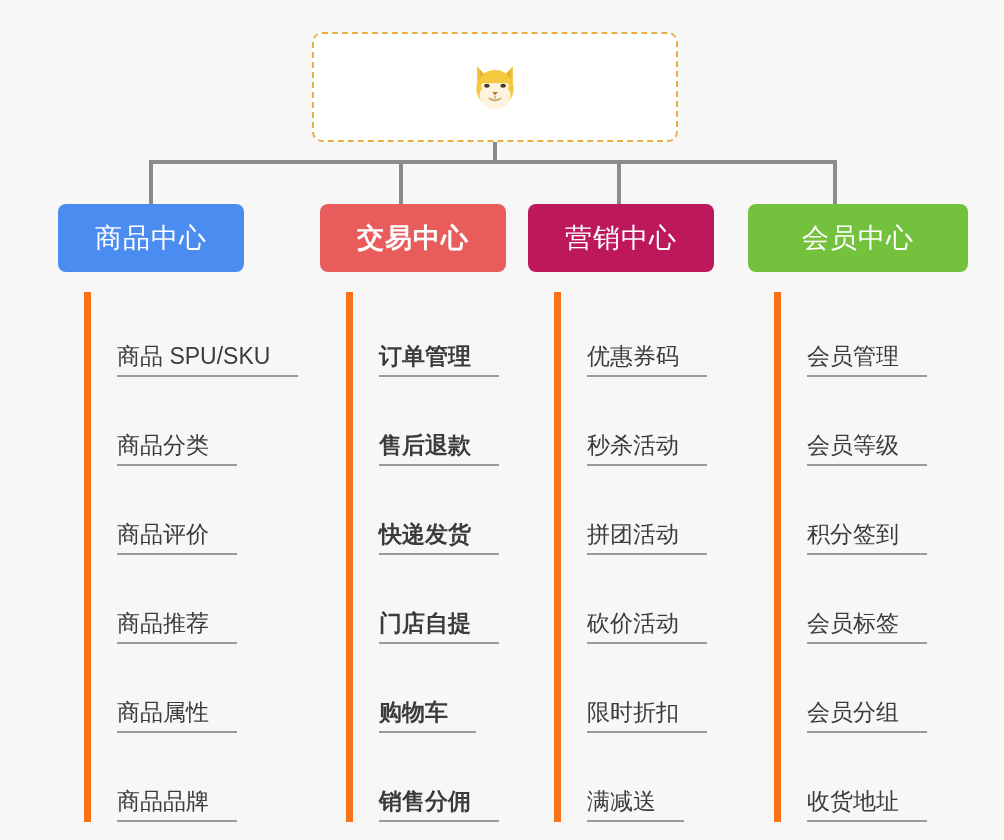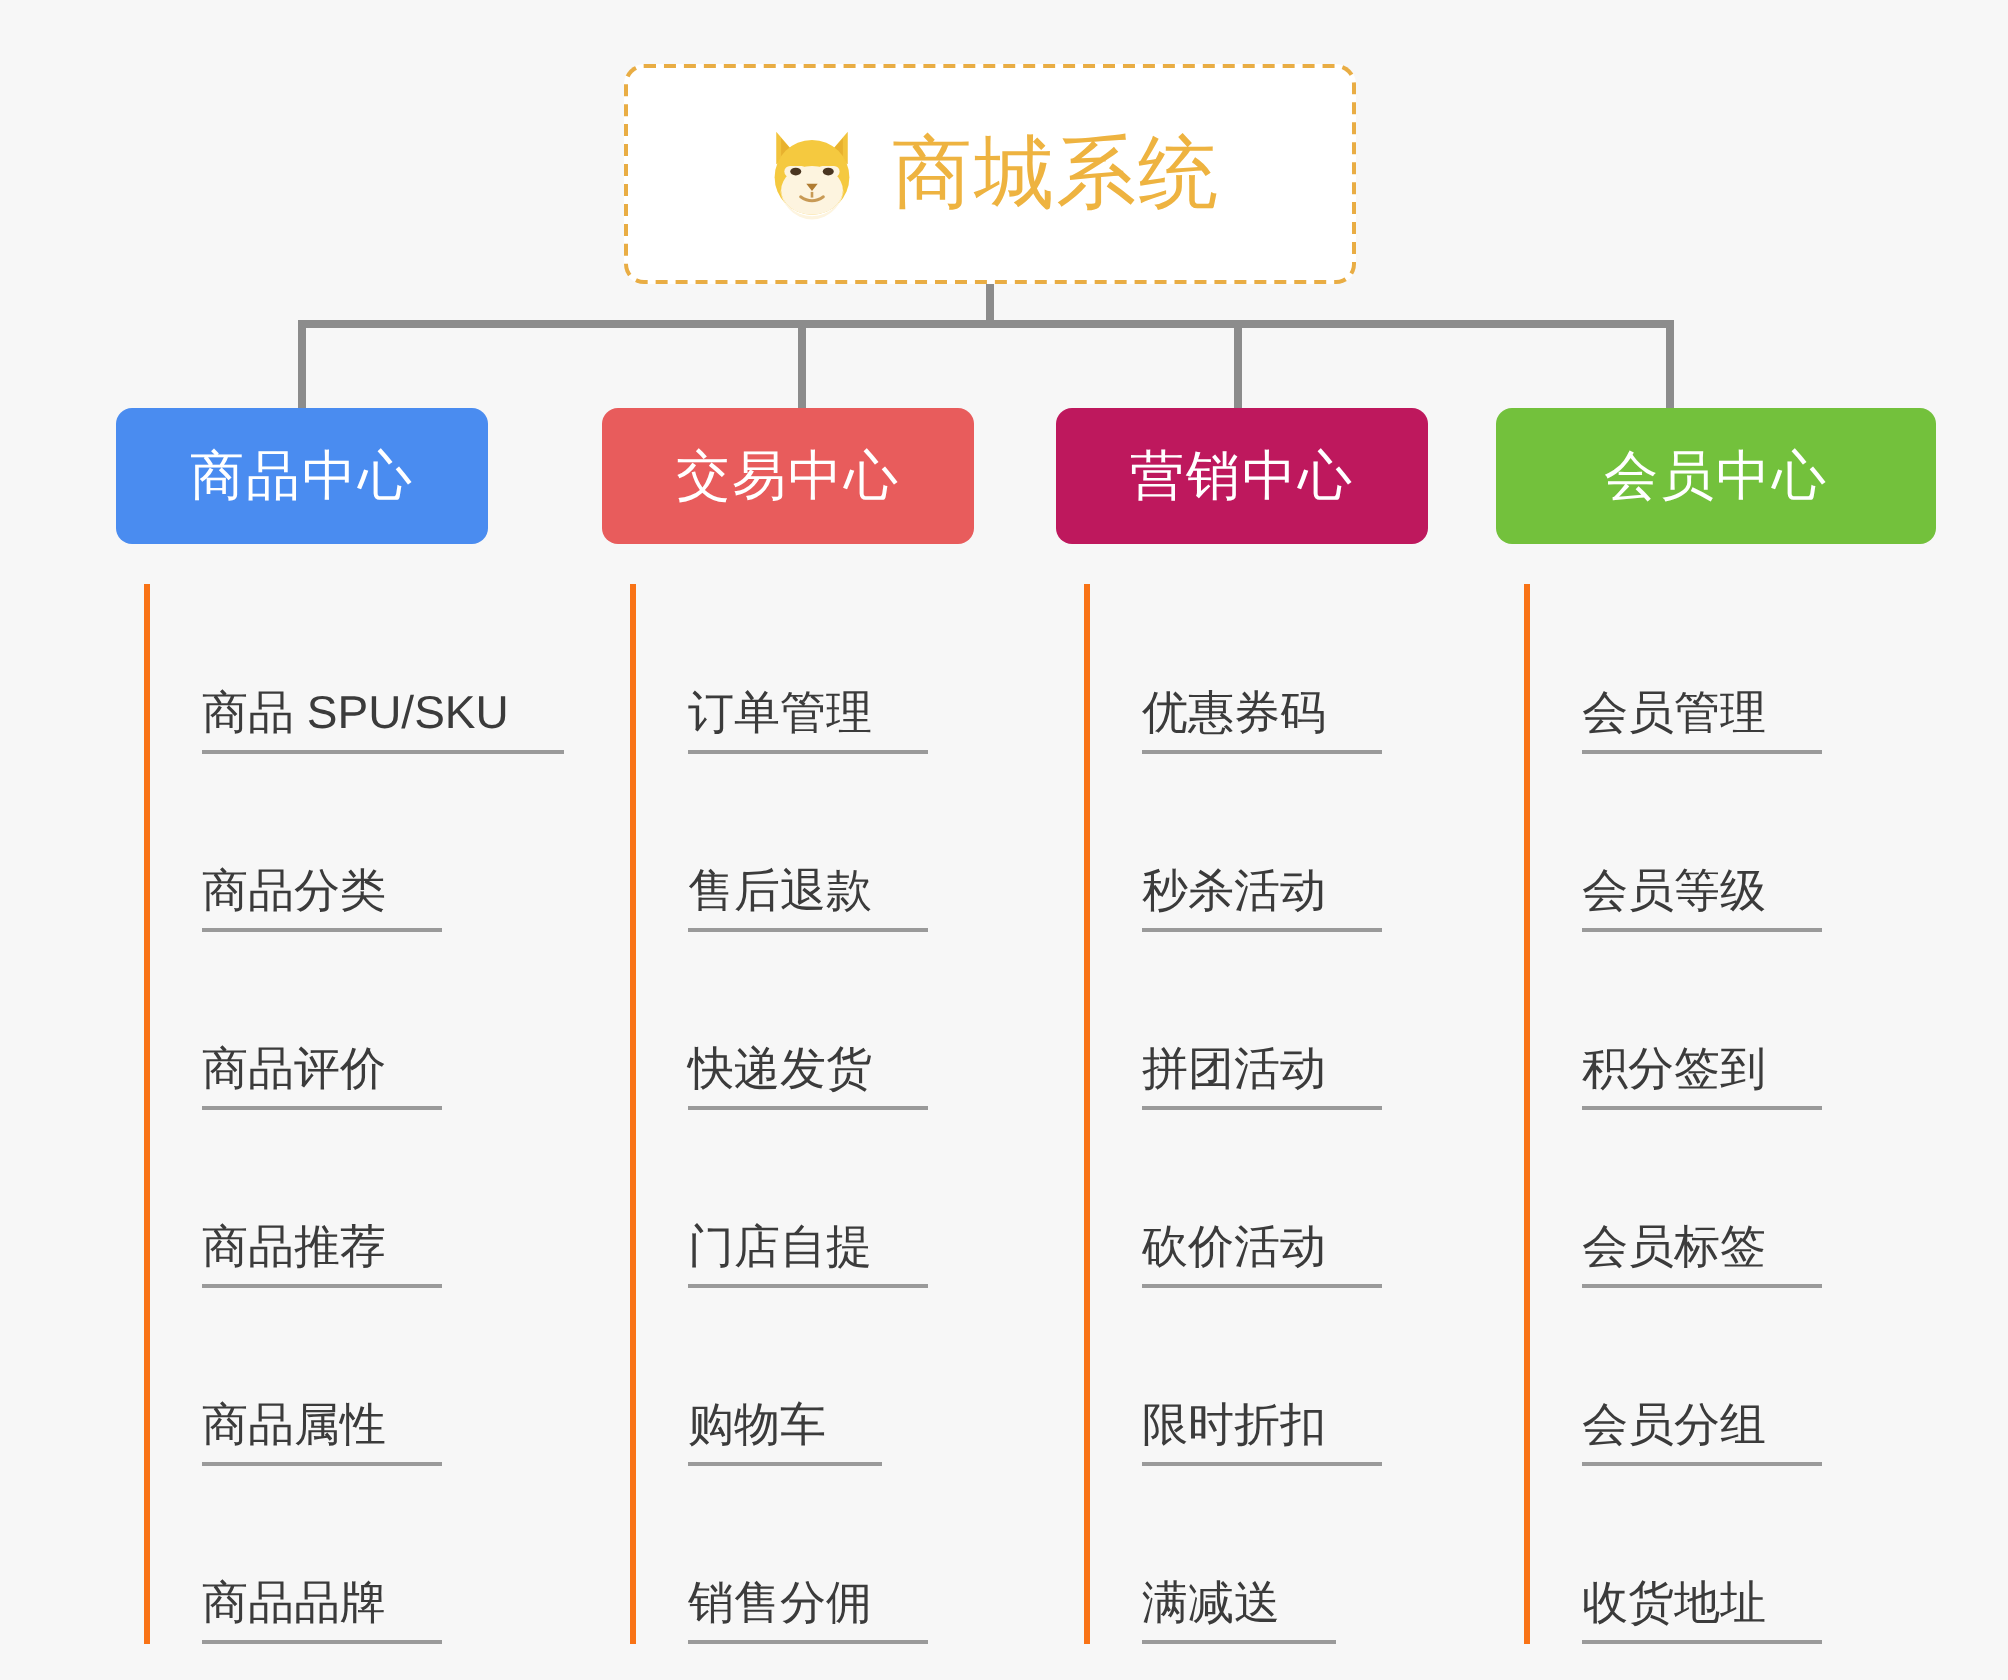--- a/index.html
+++ b/index.html
@@ -61,21 +61,21 @@
   .conn-drop.c3     { left: 617px; }
   .conn-drop.c4     { left: 833px; }
 
   
   .column {
     position: absolute;
     top: 204px;
     width: 220px;
   }
   .column.col-1 { left: 58px;  }
-  .column.col-2 { left: 301px; }
+  .column.col-2 { left: 320px; font-weight: bold; }
   .column.col-3 { left: 528px; }
   .column.col-4 { left: 748px; }
 
   .cat-box {
     height: 68px;
     border-radius: 8px;
     display: flex;
     align-items: center;
     justify-content: center;
     color: #ffffff;
@@ -84,24 +84,24 @@
     white-space: nowrap;
   }
   .column.col-1 .cat-box { width: 186px; }
   .column.col-2 .cat-box { width: 186px; }
   .column.col-3 .cat-box { width: 186px; }
   .column.col-4 .cat-box { width: 220px; }
 
   
   .leaf-list {
     position: relative;
-    margin-left: 14px;
+    margin-left: 26px;
     padding-left: 0;
     margin-top: 20px;
-    border-left: 3px solid #f97316;
+    border-left: 7px solid #f97316;
   }
   .leaf-item {
     height: 89px;
     position: relative;
     display: flex;
     align-items: flex-end;
     padding-left: 26px;
   }
   .leaf-label {
     display: inline-block;
@@ -132,21 +132,20 @@
         <ellipse cx="32" cy="42" rx="19" ry="15" fill="#fdf4df"></ellipse>
         <rect x="15" y="27" width="14" height="7" rx="3.5" fill="#fdf4df"></rect>
         <rect x="35" y="27" width="14" height="7" rx="3.5" fill="#fdf4df"></rect>
         <ellipse cx="22" cy="30.5" rx="3.4" ry="2.4" fill="#4a3520"></ellipse>
         <ellipse cx="42" cy="30.5" rx="3.4" ry="2.4" fill="#4a3520"></ellipse>
         <path d="M28.5 38 h7 l-3.5 4.5 Z" fill="#b07c32"></path>
         <path d="M32 43 v3.5" stroke="#c89a55" stroke-width="1.6" fill="none"></path>
         <path d="M25 46 q7 5 14 0" stroke="#c89a55" stroke-width="1.8" fill="none" stroke-linecap="round"></path>
       </svg>
     </span>
-    <span class="root-title">商城系统</span>
   </div>
 
   <div class="conn conn-stem"></div>
   <div class="conn conn-bar"></div>
   <div class="conn conn-drop c1"></div>
   <div class="conn conn-drop c2"></div>
   <div class="conn conn-drop c3"></div>
   <div class="conn conn-drop c4"></div>
 
   <div class="column col-1">

